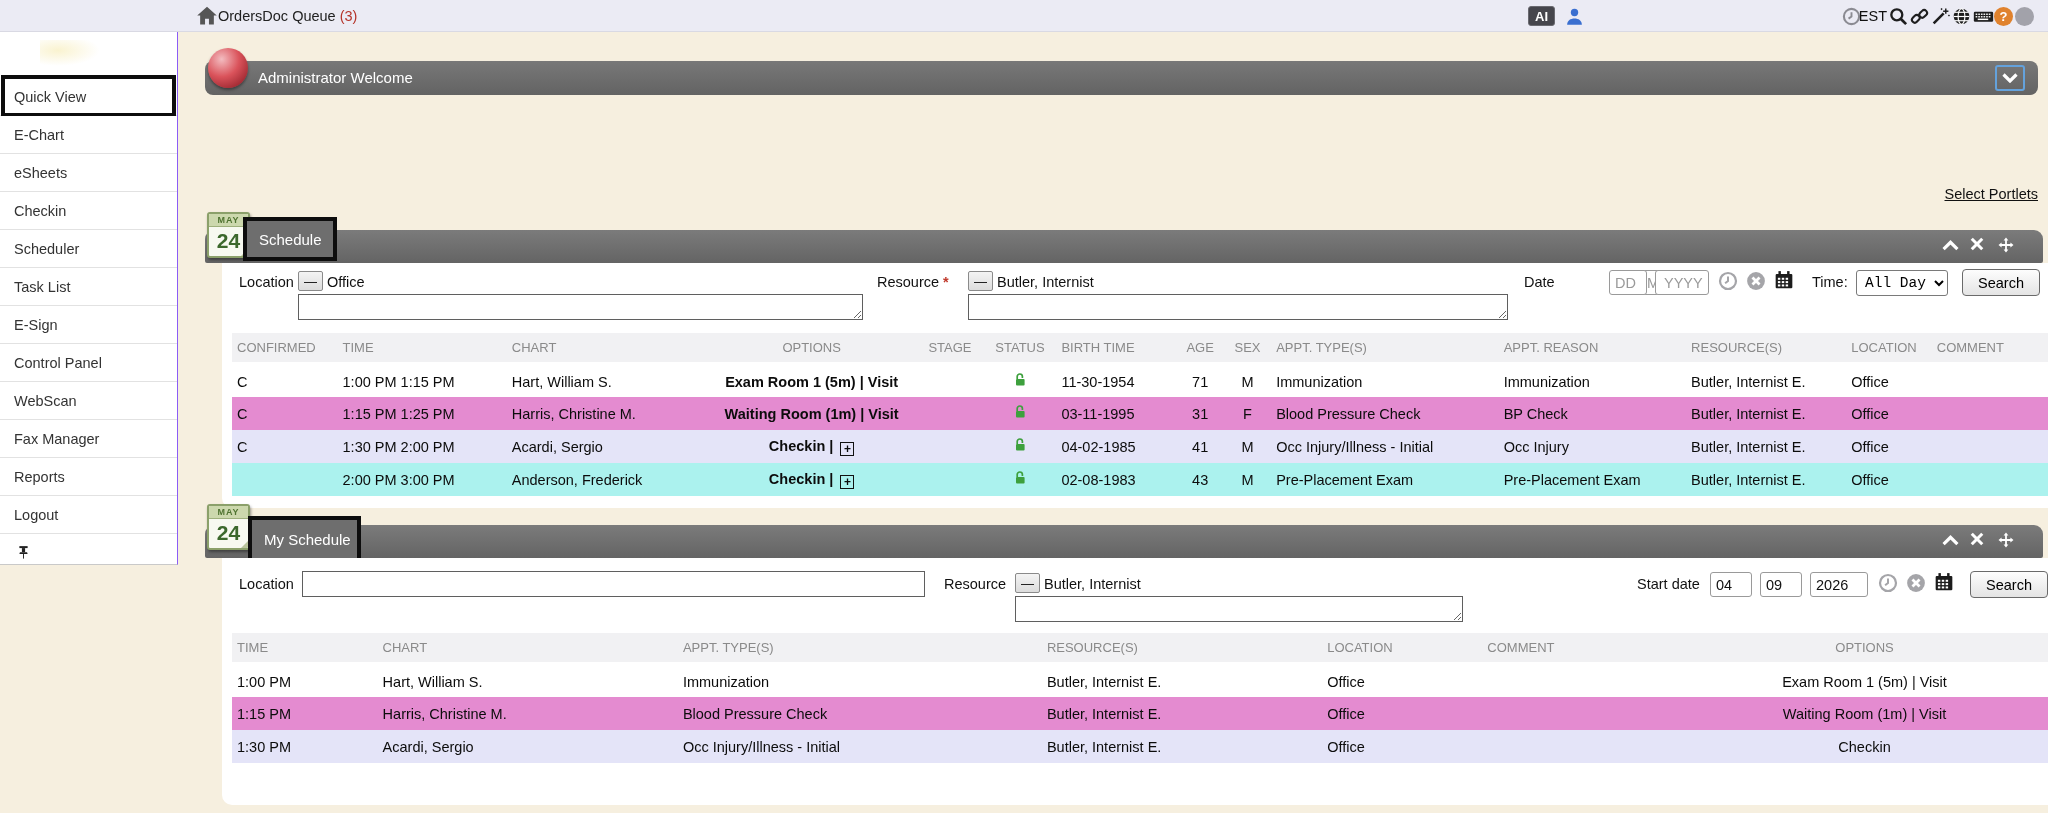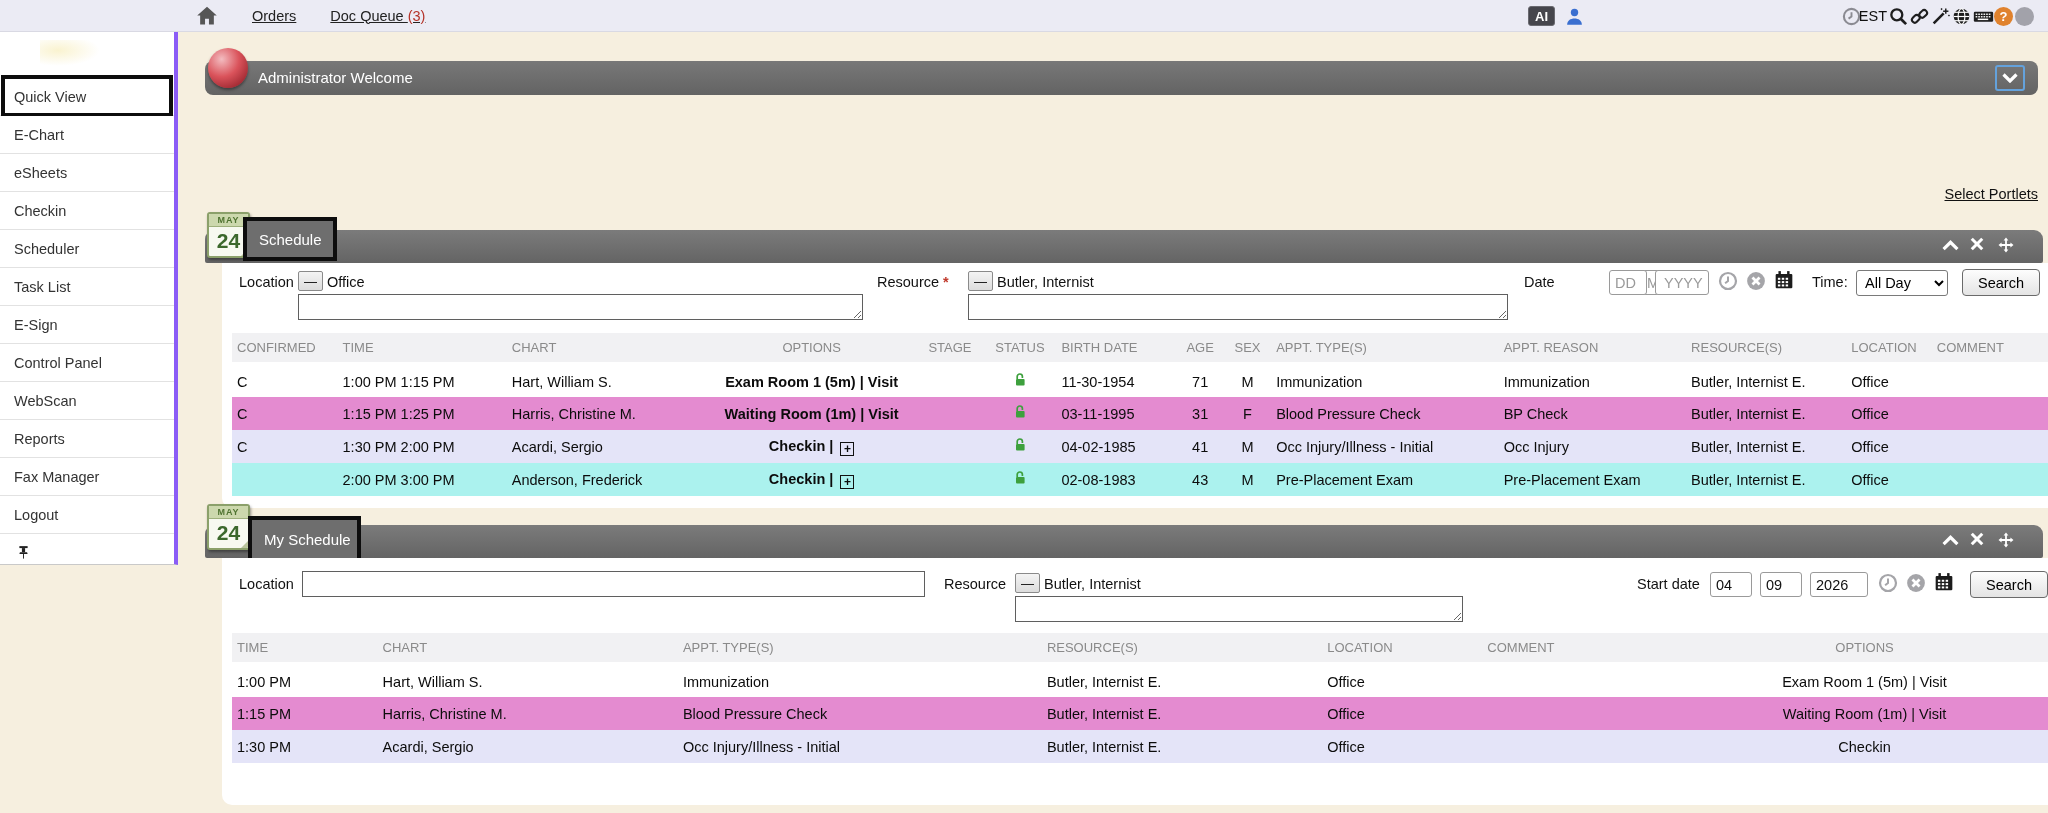--- a/index.html
+++ b/index.html
@@ -11,35 +11,35 @@
     overflow: hidden;
     color: #1a1a1a;
   }
   
   .topbar {
     position: absolute; left:0; top:0; width:2048px; height:32px;
     background:#ebebf4; border-bottom:1px solid #d9d9e3;
     display:flex; align-items:center;
   }
   .topbar .home { margin-left:196px; width:22px; height:22px; cursor:pointer; }
-  .nav-item { margin-left:34px; font-size:14.5px; color:#222; cursor:pointer;text-decoration:underline; }
+  .nav-item { font-size:14.5px; color:#222; cursor:pointer; }
   .nav-badge { color:#b5342a; }
   .tb-group1 { position:absolute; left:1528px; top:0; height:32px; display:flex; align-items:center; gap:10px; }
   .tb-group2 { position:absolute; right:14px; top:0; height:32px; display:flex; align-items:center; gap:2px; }
   .ai-badge { width:27px; height:20px; background:#46464c; border:1px solid #6a6a70; border-radius:3px;
     color:#fff; font-weight:bold; font-size:13px; display:flex; align-items:center; justify-content:center; }
   .est { font-size:14.5px; color:#111; margin-left:-4px; }
   .icon16 { width:19px; height:19px; display:inline-block; }
   .help-circle { width:19px; height:19px; border-radius:50%; background:#e0822d; color:#fff;
     font-weight:bold; font-size:13px; display:flex; align-items:center; justify-content:center; }
   .grey-circle { width:19px; height:19px; border-radius:50%; background:#a2a2aa; }
   
   .sidebar {
     position:absolute; left:0; top:32px; width:178px; height:533px;
-    background:#fff; border-right:4px solid #8b5cf6; border-bottom:1px solid #c9c9c9;
+    background:#fff; border-right:1px solid #8b5cf6; border-bottom:1px solid #c9c9c9;
   }
   .side-logo { height:46px; position:relative; }
   .side-logo .blob { position:absolute; left:40px; top:8px; width:60px; height:26px;
     background:radial-gradient(ellipse at 30% 40%, rgba(240,220,120,.35), rgba(255,255,255,0) 70%); }
   .side-item { position:relative; height:38px; line-height:38px; padding-left:14px;
     font-size:14.5px; color:#333; border-bottom:1px solid #e2e2e2; cursor:pointer; background:#fff; }
   .side-item.active::after { content:''; position:absolute; left:1px; right:1px; top:-3px; bottom:-2px;
     border:4px solid #0d0d0d; pointer-events:none; }
   .side-pin { height:36px; display:flex; align-items:center; padding-left:16px; cursor:pointer; }
   
@@ -78,21 +78,21 @@
   .ftext { position:absolute; font-size:14.5px; color:#111; }
   .ftextarea { position:absolute; height:26px; border:1.5px solid #5f5f5f; background:#fff;
     resize:both; font-family:"Liberation Sans", sans-serif; font-size:14px; padding:2px 4px; }
   .finput { position:absolute; height:26px; border:1.5px solid #5f5f5f; background:#fff;
     font-family:"Liberation Sans", sans-serif; font-size:14px; padding:2px 4px; }
   .dinput { position:absolute; height:25px; border:1.5px solid #9a9a9a; border-radius:3px;
     font-family:"Liberation Sans", sans-serif; font-size:14.5px; padding:2px 5px; color:#111; }
   .dinput::placeholder { color:#9a9a9a; }
   .ficon { position:absolute; width:20px; height:20px; cursor:pointer; }
   .fselect { position:absolute; height:26px; border:1.5px solid #7a7a7a; border-radius:3px;
-    background:#fff; font-family:Liberation Sans, sans-serif; font-size:14.5px; padding:1px 4px; }
+    background:#fff; font-family:Liberation Mono, monospace; font-size:14.5px; padding:1px 4px; }
   .search-btn { position:absolute; height:27px; padding:0 15px; font-size:14.5px;
     font-family:"Liberation Sans", sans-serif; background:linear-gradient(#fdfdfd,#e4e4e4);
     border:1.5px solid #6a6a6a; border-radius:4px; cursor:pointer; }
   
   .tbl-wrap { position:absolute; left:10px; right:8px; }
   table.tbl { width:100%; border-collapse:collapse; table-layout:fixed; }
   .tbl th { background:#f1f1f3; color:#8a8a8a; font-weight:normal; font-size:13px;
     text-align:left; padding:7px 5px; border-bottom:4px solid #fff; white-space:nowrap; overflow:hidden; }
   .tbl td { font-size:14.5px; color:#0c0c0c; padding:0 5px; height:33px; white-space:nowrap; overflow:hidden; }
   .tbl .c { text-align:center; }
@@ -196,22 +196,22 @@
   <div id="side-items">
       <div class="side-item active">Quick View</div>
       <div class="side-item">E-Chart</div>
       <div class="side-item">eSheets</div>
       <div class="side-item">Checkin</div>
       <div class="side-item">Scheduler</div>
       <div class="side-item">Task List</div>
       <div class="side-item">E-Sign</div>
       <div class="side-item">Control Panel</div>
       <div class="side-item">WebScan</div>
+      <div class="side-item">Fax Manager</div>
       <div class="side-item">Reports</div>
-      <div class="side-item">Fax Manager</div>
       <div class="side-item">Logout</div>
     </div>
   <div class="side-pin">
     <svg viewBox="0 0 16 16" width="15" height="15">
         <g fill="#222">
           <rect x="3.6" y="1.2" width="8.8" height="2.1"></rect>
           <rect x="6.3" y="3.3" width="3.4" height="4.4"></rect>
           <path d="M4.2 7.7 h7.6 l0.6 1.8 h-8.8 Z"></path>
           <rect x="7.5" y="9.5" width="1" height="5"></rect>
         </g>
@@ -301,21 +301,21 @@
     <div class="tbl-wrap" style="top:70px;">
       <table class="tbl" id="sched-table">
           <thead>
             <tr>
               <th style="width:5.8%" class="">CONFIRMED</th>
               <th style="width:9.3%" class="">TIME</th>
               <th style="width:11%" class="">CHART</th>
               <th style="width:11.5%" class="c">OPTIONS</th>
               <th style="width:3.7%" class="c">STAGE</th>
               <th style="width:4%" class="c">STATUS</th>
-              <th style="width:6.6%" class="">BIRTH DATE</th>
+              <th style="width:6.6%" class="">BIRTH TIME</th>
               <th style="width:2.6%" class="c">AGE</th>
               <th style="width:2.6%" class="c">SEX</th>
               <th style="width:12.5%" class="">APPT. TYPE(S)</th>
               <th style="width:10.3%" class="">APPT. REASON</th>
               <th style="width:8.8%" class="">RESOURCE(S)</th>
               <th style="width:4.7%" class="">LOCATION</th>
               <th style="width:6.6%" class="">COMMENT</th>
             </tr>
           </thead>
           <tbody>

